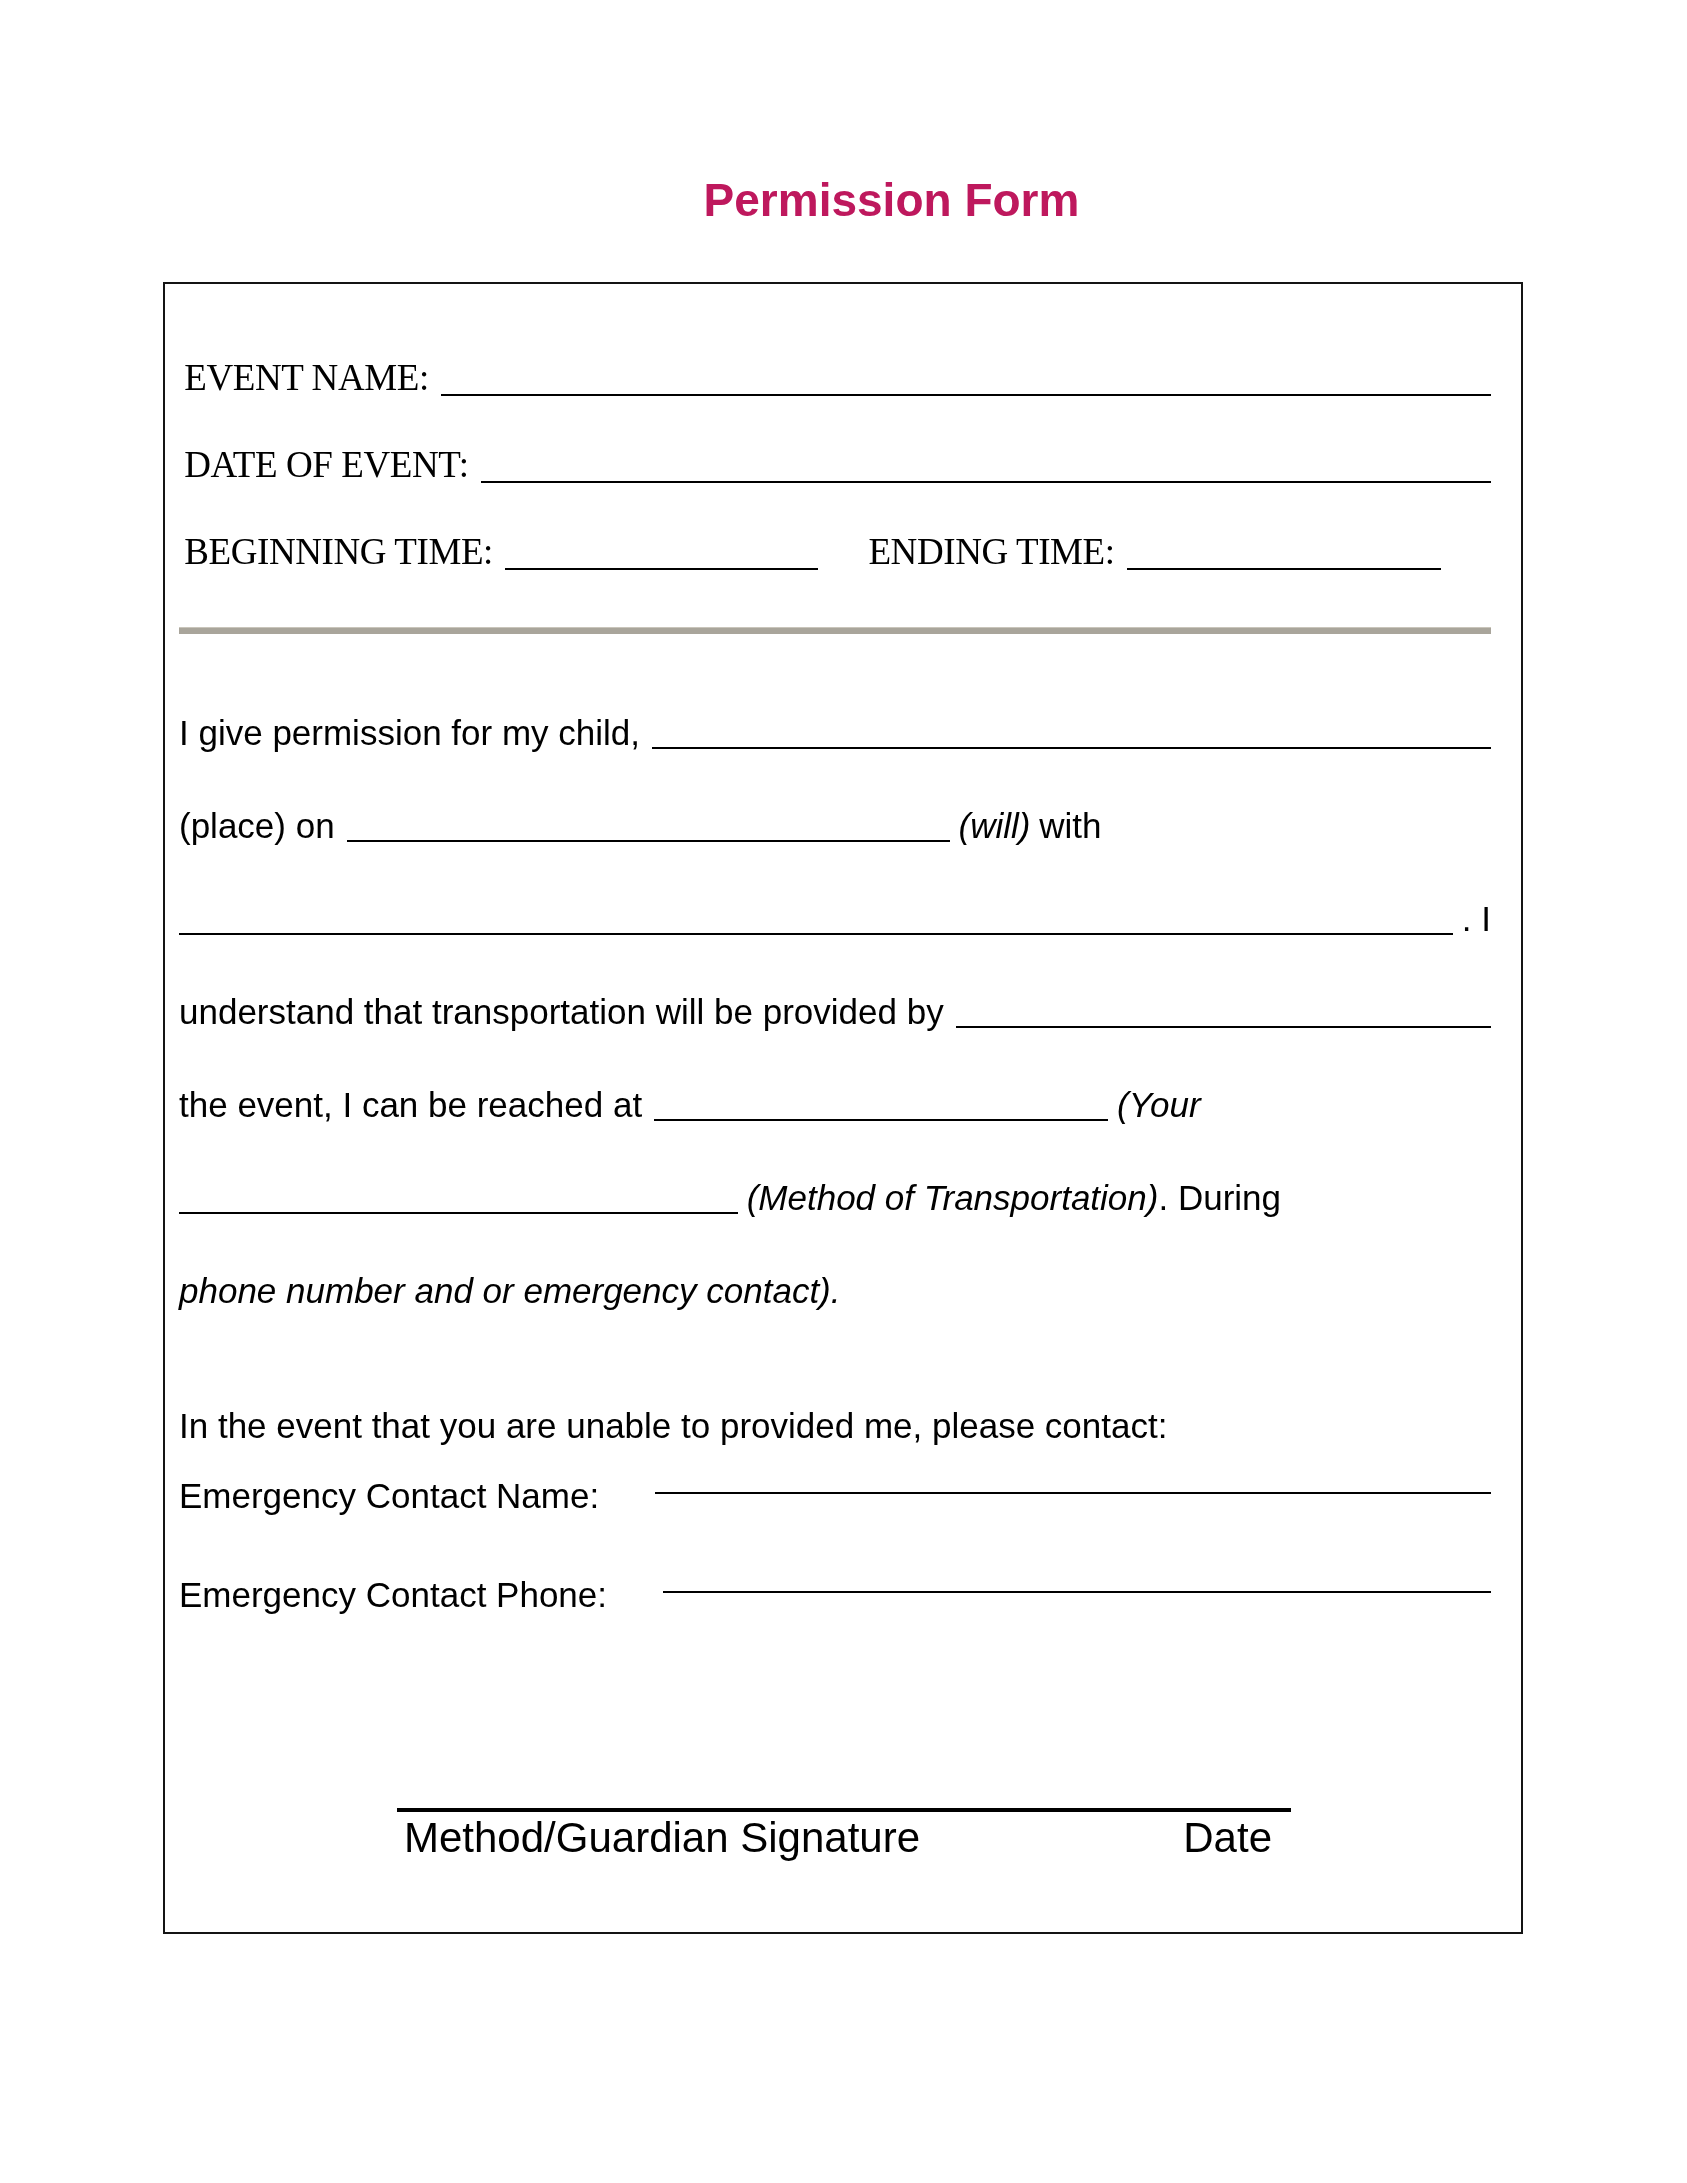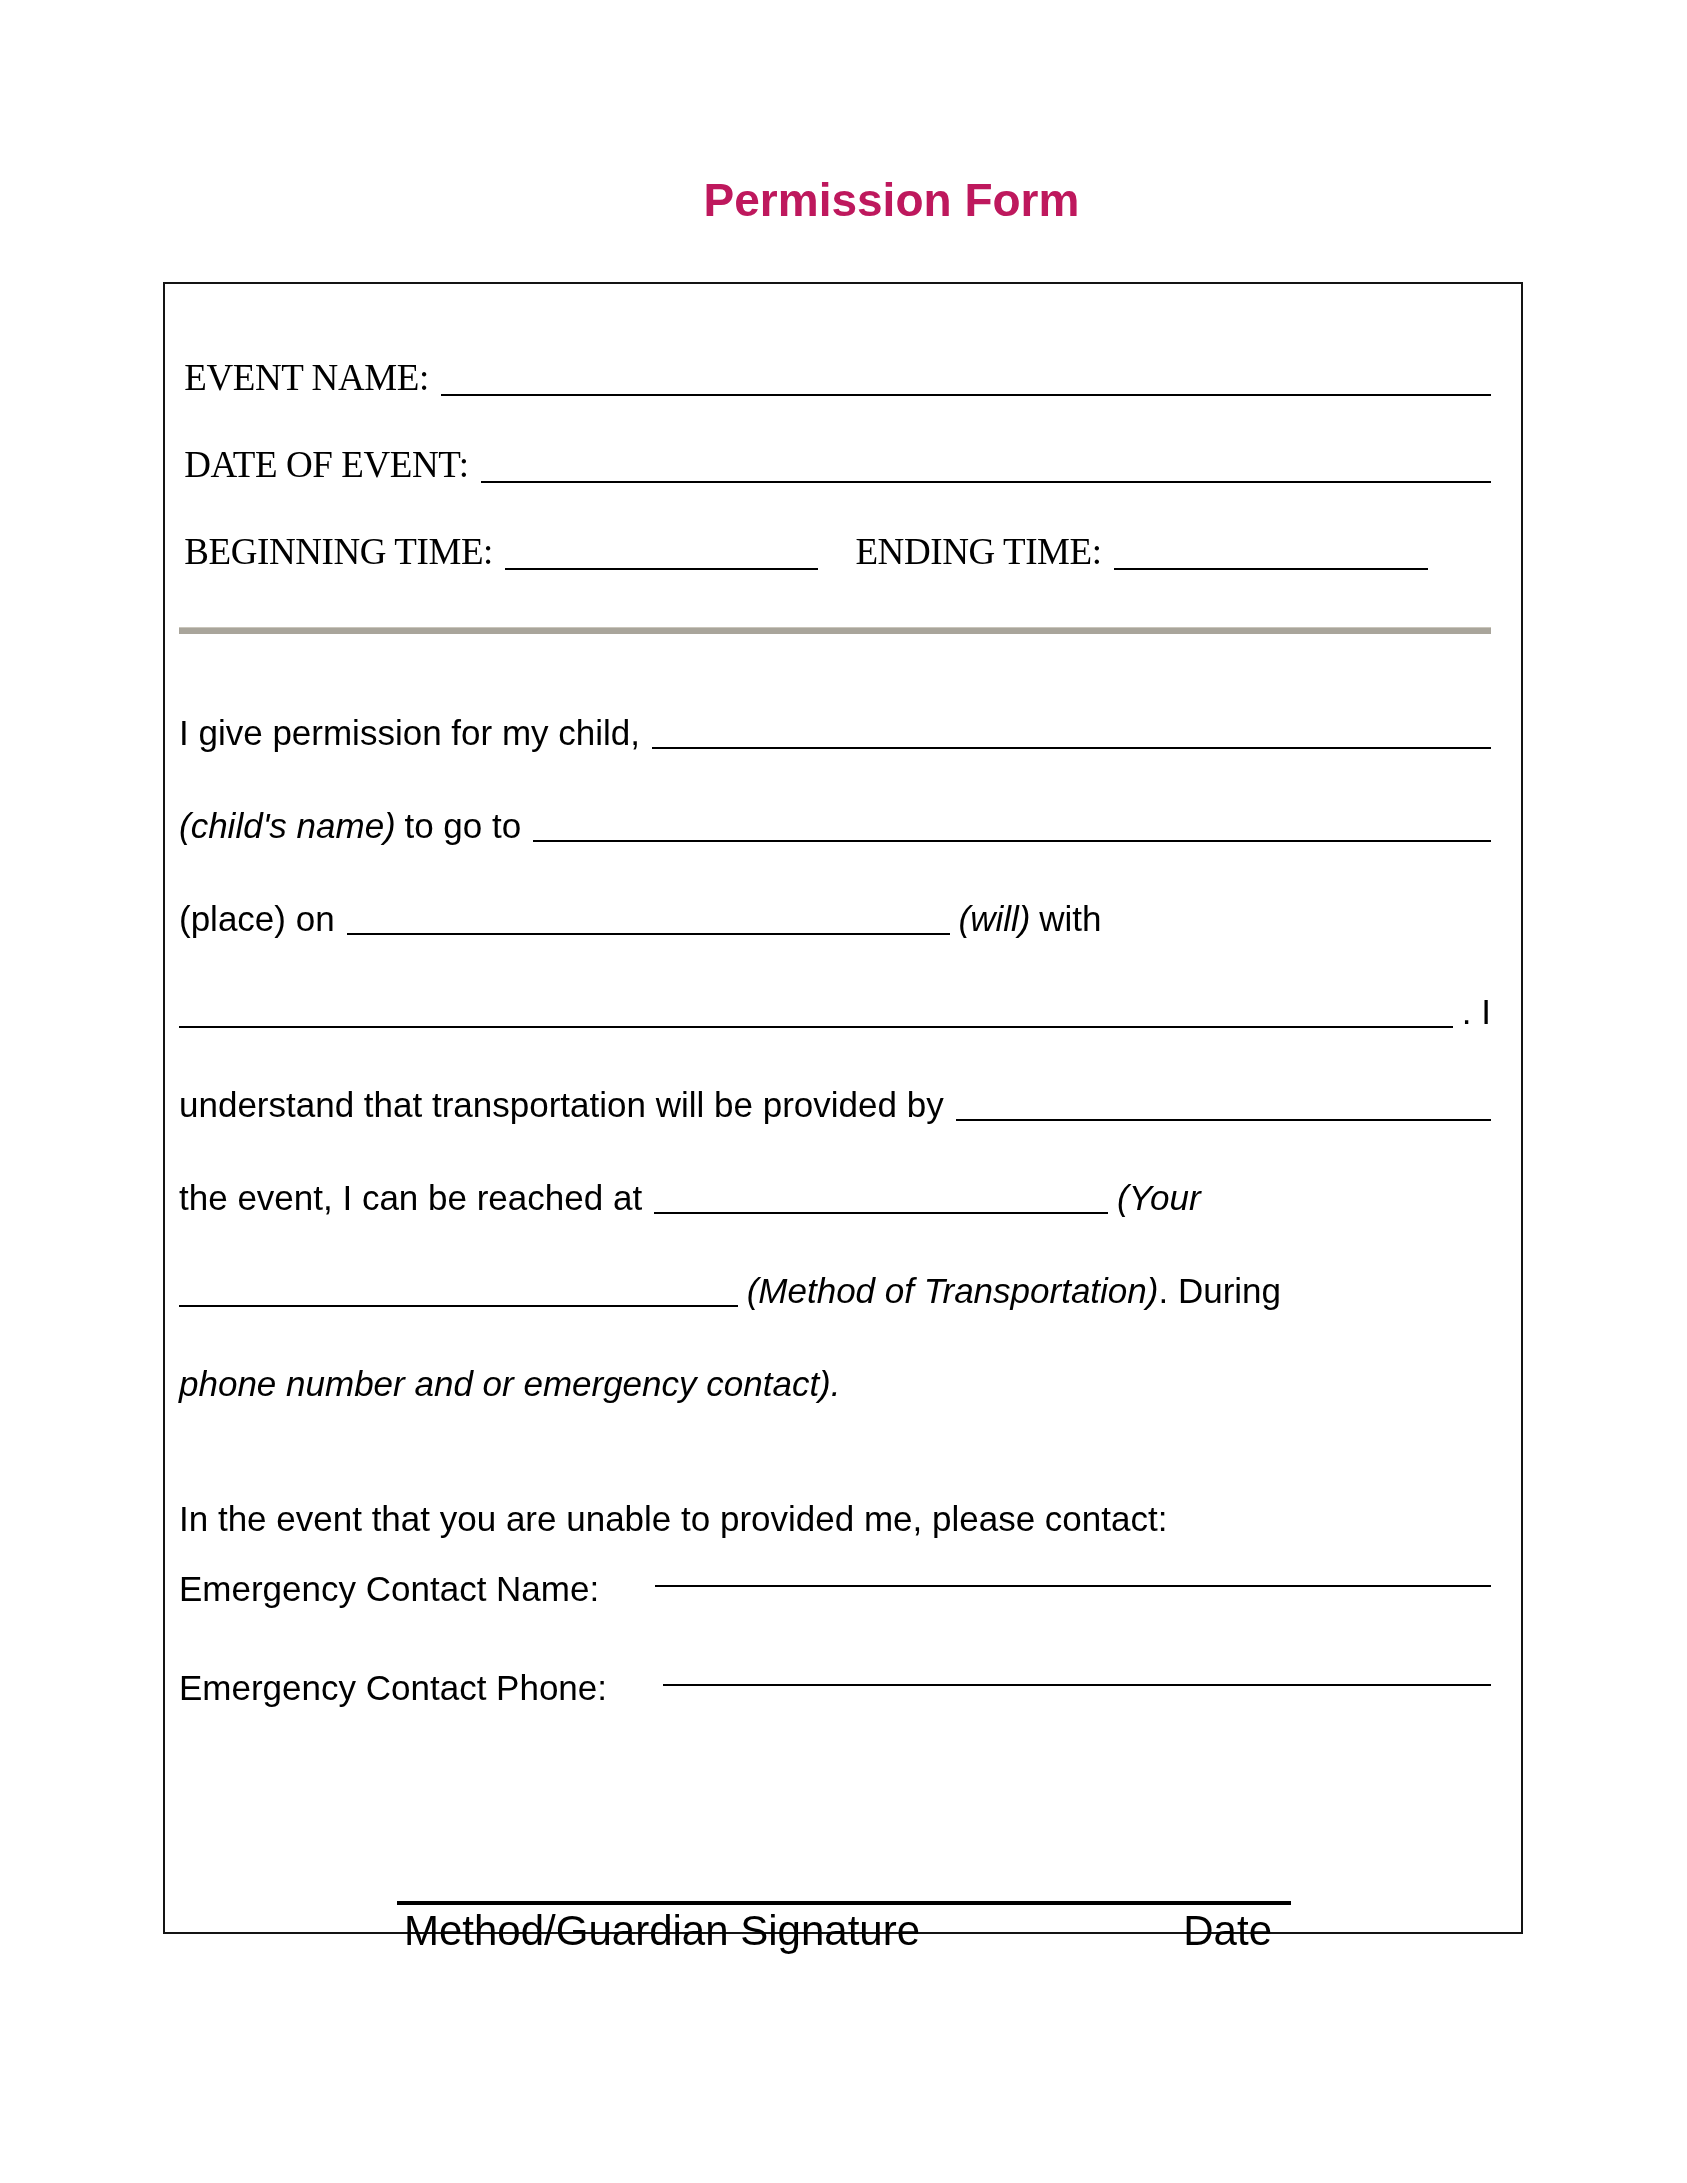--- a/index.html
+++ b/index.html
@@ -22,21 +22,21 @@
         font-size:37px;letter-spacing:-0.4px;}
   .row-event{height:92px;margin-top:23px;}
   .row-date{height:87px;}
   .row-time{height:87px;}
   .hlabel{white-space:nowrap;padding-left:5.2px;}
   .fill{border-bottom:2.6px solid #000;height:0;}
   .fill-flex{flex:1 1 auto;margin-left:12.2px;margin-bottom:3.5px;}
   .fill-fixed{flex:0 0 auto;margin-left:12.2px;margin-bottom:3.5px;}
   .w358{width:313px;}
   .w396{width:314px;}
-  .time-gap{margin-left:32px;}
+  .time-gap{margin-left:45px;}
   .divider{margin-top:54px;height:6.1px;background:#a9a59b;border-top:0.9px solid #c9c5bb;}
   
   .para{margin-top:26px;font-size:35px;}
   .pline{height:93px;display:flex;align-items:flex-end;}
   .pfill{border-bottom:2.6px solid #000;height:0;margin-bottom:4.4px;}
   .pfill-flex{flex:1 1 auto;margin-left:12.2px;}
   .pfill-right{flex:1 1 auto;margin-right:8.7px;}
   .w690{flex:0 0 auto;width:603px;margin-left:12.2px;}
   .w640{flex:0 0 auto;width:559px;}
   .w520{flex:0 0 auto;width:454px;margin-left:12.2px;}
@@ -80,25 +80,20 @@
 
     <div class="divider"></div>
 
     <div class="para">
 
       <div class="pline">
         <span class="nowrap">I give permission for my child,</span>
         <span class="pfill pfill-flex"></span>
       </div>
 
-      <div class="pline">
-        <span class="it nowrap">(child's name)</span>
-        <span class="nowrap ml10">to go to</span>
-        <span class="pfill pfill-flex"></span>
-      </div>
 
       <div class="pline">
         <span class="nowrap">(place) on</span>
         <span class="pfill w690"></span>
         <span class="it nowrap ml10">(will)</span>
         <span class="nowrap ml10">with</span>
       </div>
 
       <div class="pline">
         <span class="pfill pfill-right"></span>

